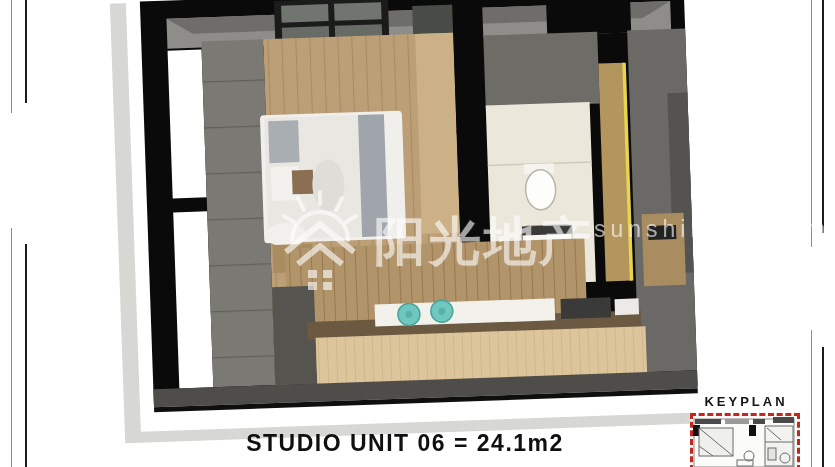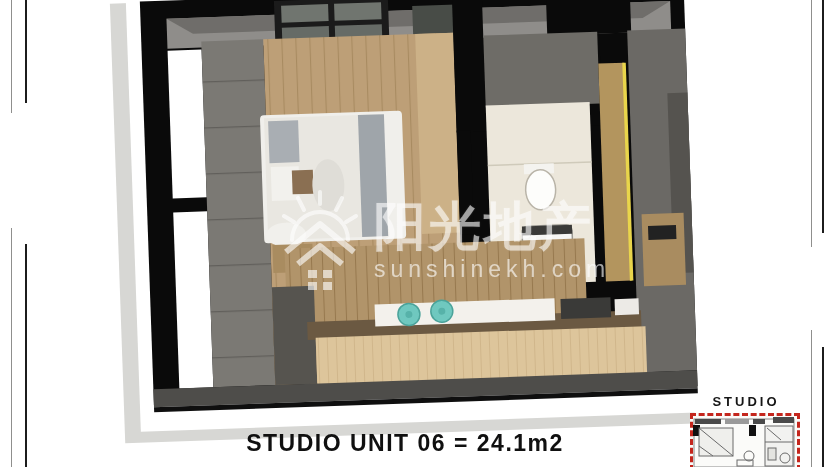--- a/index.html
+++ b/index.html
@@ -10,21 +10,21 @@
   .rule.gray{background:#8f8f8d;width:1px;}
   .rule.dark{background:#1c1c1c;width:2px;}
   
   .render-card{position:absolute;left:133px;top:-18px;width:570px;height:440px;
                background:#ffffff;transform:rotate(-2deg);transform-origin:50% 50%;
                box-shadow:-16px 11px 0 #d7d7d4;}
   .render-card svg{display:block;}
   
   .watermark{position:absolute;left:278px;top:190px;display:flex;align-items:center;
              gap:12px;color:#ffffff;opacity:0.62;pointer-events:none;}
-  .wm-texts{display:flex;flex-direction:column;}
+  .wm-texts{display:flex;flex-direction:row;}
   .wm-cn{font-size:52px;font-weight:bold;letter-spacing:3px;line-height:1.05;white-space:nowrap;
          text-shadow:0 0 2px rgba(255,255,255,0.25);}
   .wm-url{font-size:23px;font-weight:normal;letter-spacing:5px;margin-top:2px;white-space:nowrap;}
   
   .caption{position:absolute;left:135px;top:430px;width:540px;text-align:center;
            font-size:23px;font-weight:bold;letter-spacing:1.5px;color:#101010;white-space:nowrap;}
   
   .keyplan-label{position:absolute;left:688px;top:394px;width:116px;text-align:center;
                  font-size:13px;font-weight:bold;letter-spacing:3px;color:#161616;}
   .keyplan-box{position:absolute;left:690px;top:413px;width:110px;height:58px;
@@ -197,21 +197,21 @@
       </g>
     </svg>
     <div class="wm-texts">
       <div class="wm-cn">阳光地产</div>
       <div class="wm-url">sunshinekh.com</div>
     </div>
   </div>
 
   <div class="caption">STUDIO UNIT 06 = 24.1m2</div>
 
-  <div class="keyplan-label">STUDIO</div>
+  <div class="keyplan-label">KEYPLAN</div>
   <div class="keyplan-box">
     <svg width="104" height="52" viewBox="0 0 104 52">
       <rect x="1" y="3" width="100" height="48" fill="none" stroke="#8a8a8a" stroke-width="1"></rect>
 
       <rect x="2" y="3" width="26" height="5" fill="#4a4a4a"></rect>
       <rect x="32" y="3" width="24" height="5" fill="#9a9a9a"></rect>
       <rect x="60" y="3" width="12" height="5" fill="#4a4a4a"></rect>
       <rect x="80" y="1" width="21" height="6" fill="#4a4a4a"></rect>
       <rect x="0" y="9" width="7" height="11" fill="#111111"></rect>
       <rect x="56" y="9" width="7" height="11" fill="#111111"></rect>

